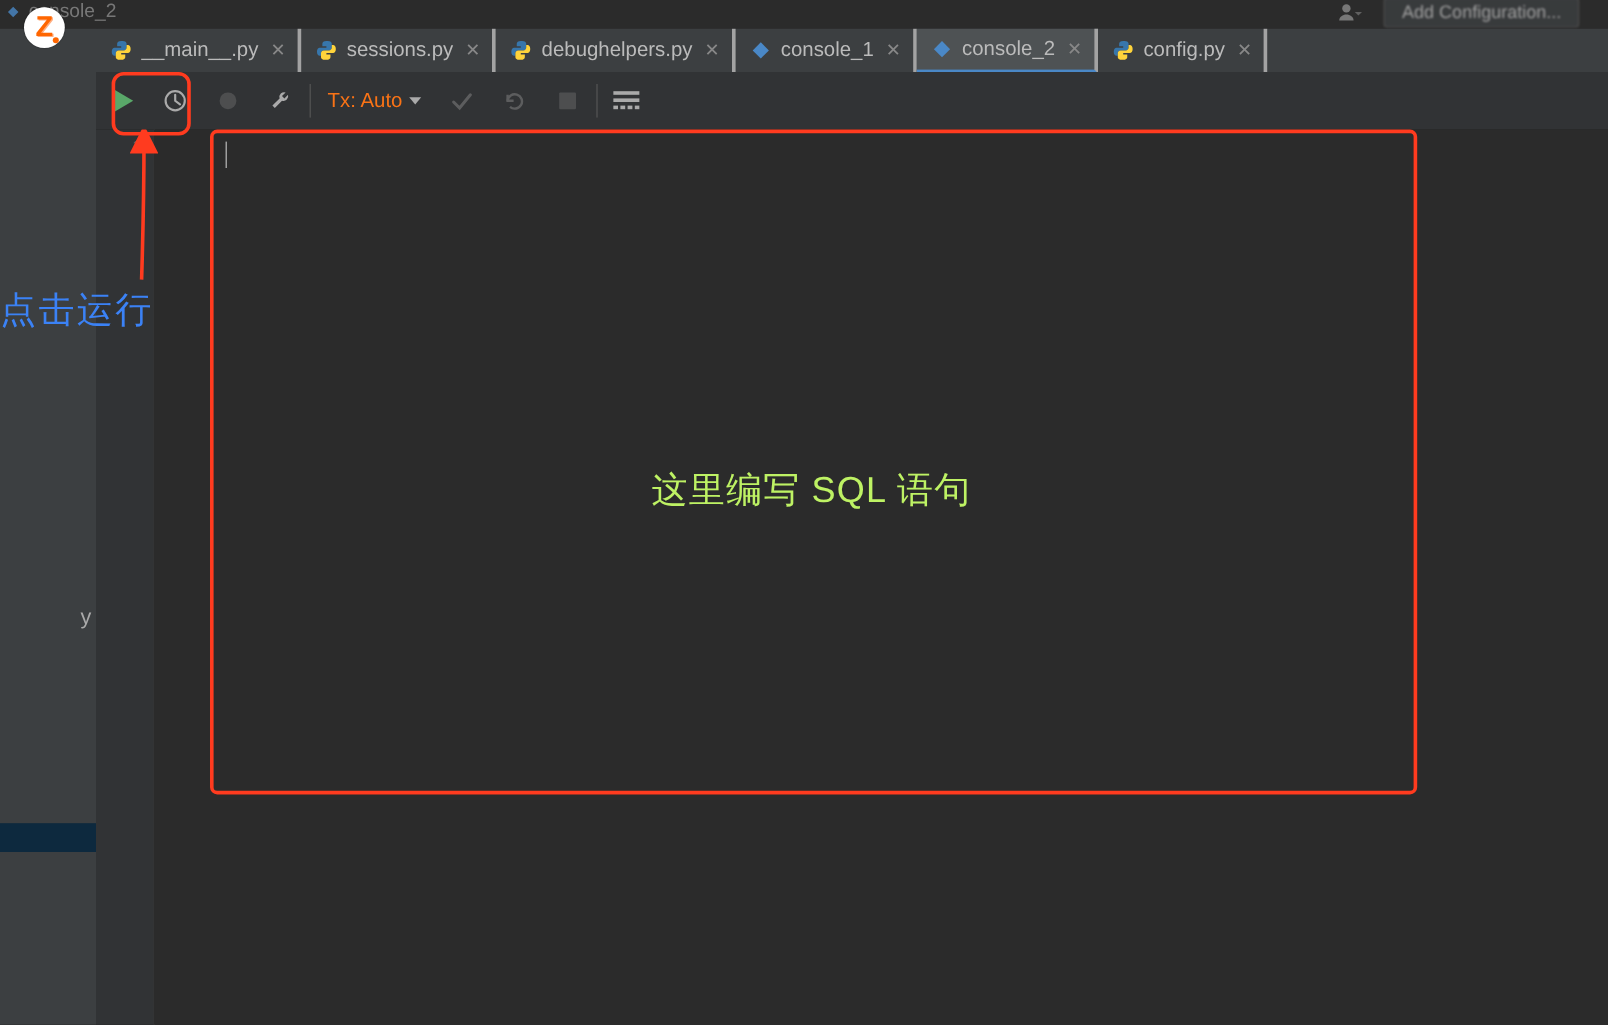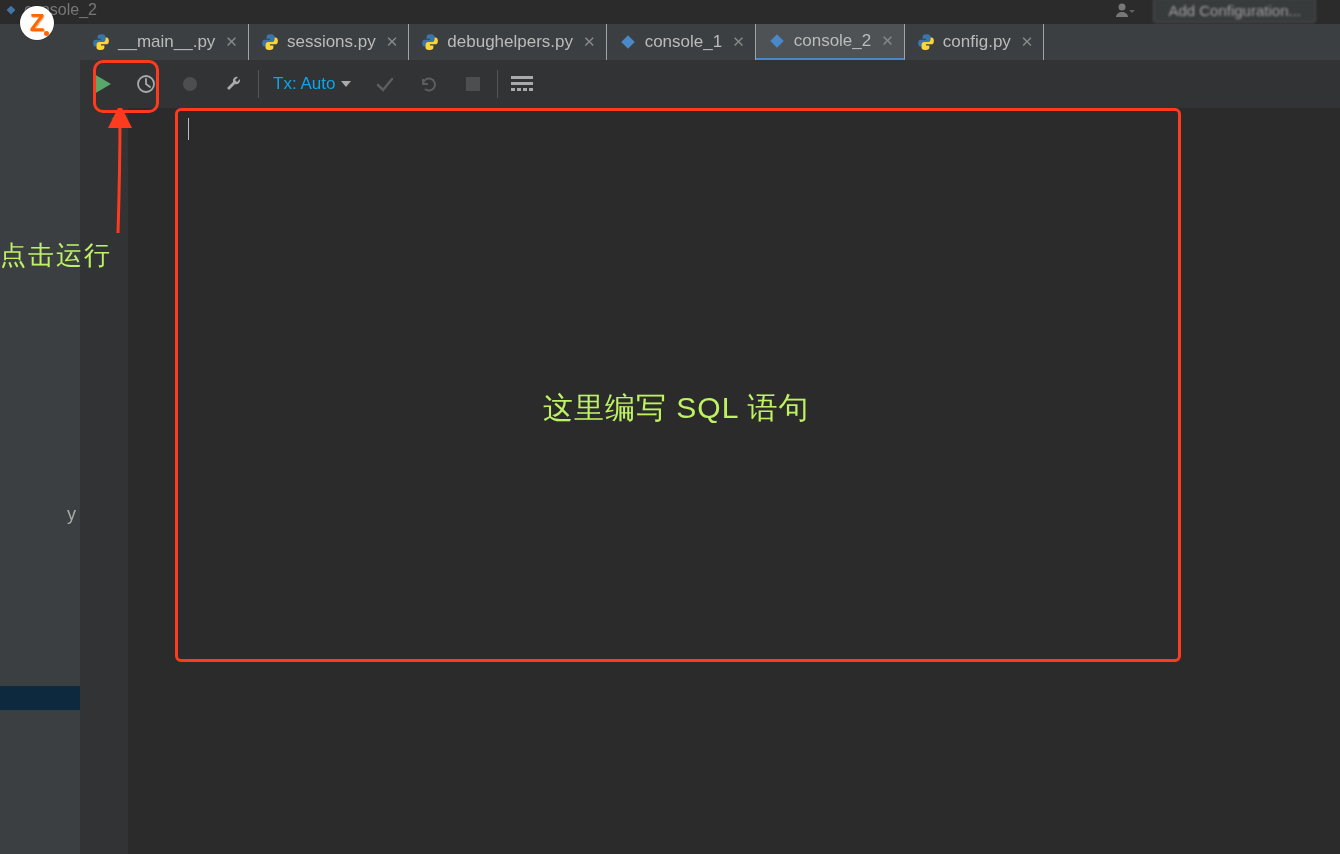--- a/index.html
+++ b/index.html
@@ -107,21 +107,21 @@
     display: flex;
     align-items: stretch;
   }
   .tab {
     display: flex;
     align-items: center;
     padding: 0 8px 0 12px;
     gap: 8px;
     font-size: 17px;
     color: #bbbbbb;
-    border-right: 1px solid #a3a3a3;
+    border-right: 3px solid #a3a3a3;
     cursor: pointer;
     white-space: nowrap;
   }
   .tab.active {
     background: #4e5254;
     border-bottom: 3px solid #4a88c7;
     padding-bottom: 0;
     margin-bottom: -1px;
   }
   .tab .py-icon, .tab .db-icon {
@@ -173,21 +173,21 @@
     width: 0; height: 0;
     border-left: 17px solid #59a869;
     border-top: 10px solid transparent;
     border-bottom: 10px solid transparent;
   }
   .tx-dropdown {
     display: flex;
     align-items: center;
     padding: 0 12px;
     font-size: 17px;
-    color: #0ea5e9;
+    color: #f97316;
     gap: 6px;
     cursor: pointer;
   }
   .chev-down {
     width: 0; height: 0;
     border-left: 5px solid transparent;
     border-right: 5px solid transparent;
     border-top: 6px solid #aaa;
   }
   .left-gutter {
@@ -252,22 +252,22 @@
     height: 548px;
     border: 3px solid #ff3b1f;
     border-radius: 6px;
     pointer-events: none;
     z-index: 10;
   }
   .annotation-run {
     position: absolute;
     left: 0px;
     top: 238px;
-    font-size: 26px;
-    color: #bef264;
+    font-size: 30px;
+    color: #3b82f6;
     z-index: 11;
     pointer-events: none;
     letter-spacing: 2px;
   }
   .annotation-sql {
     position: absolute;
     left: 543px;
     top: 388px;
     font-size: 30px;
     color: #bef264;

